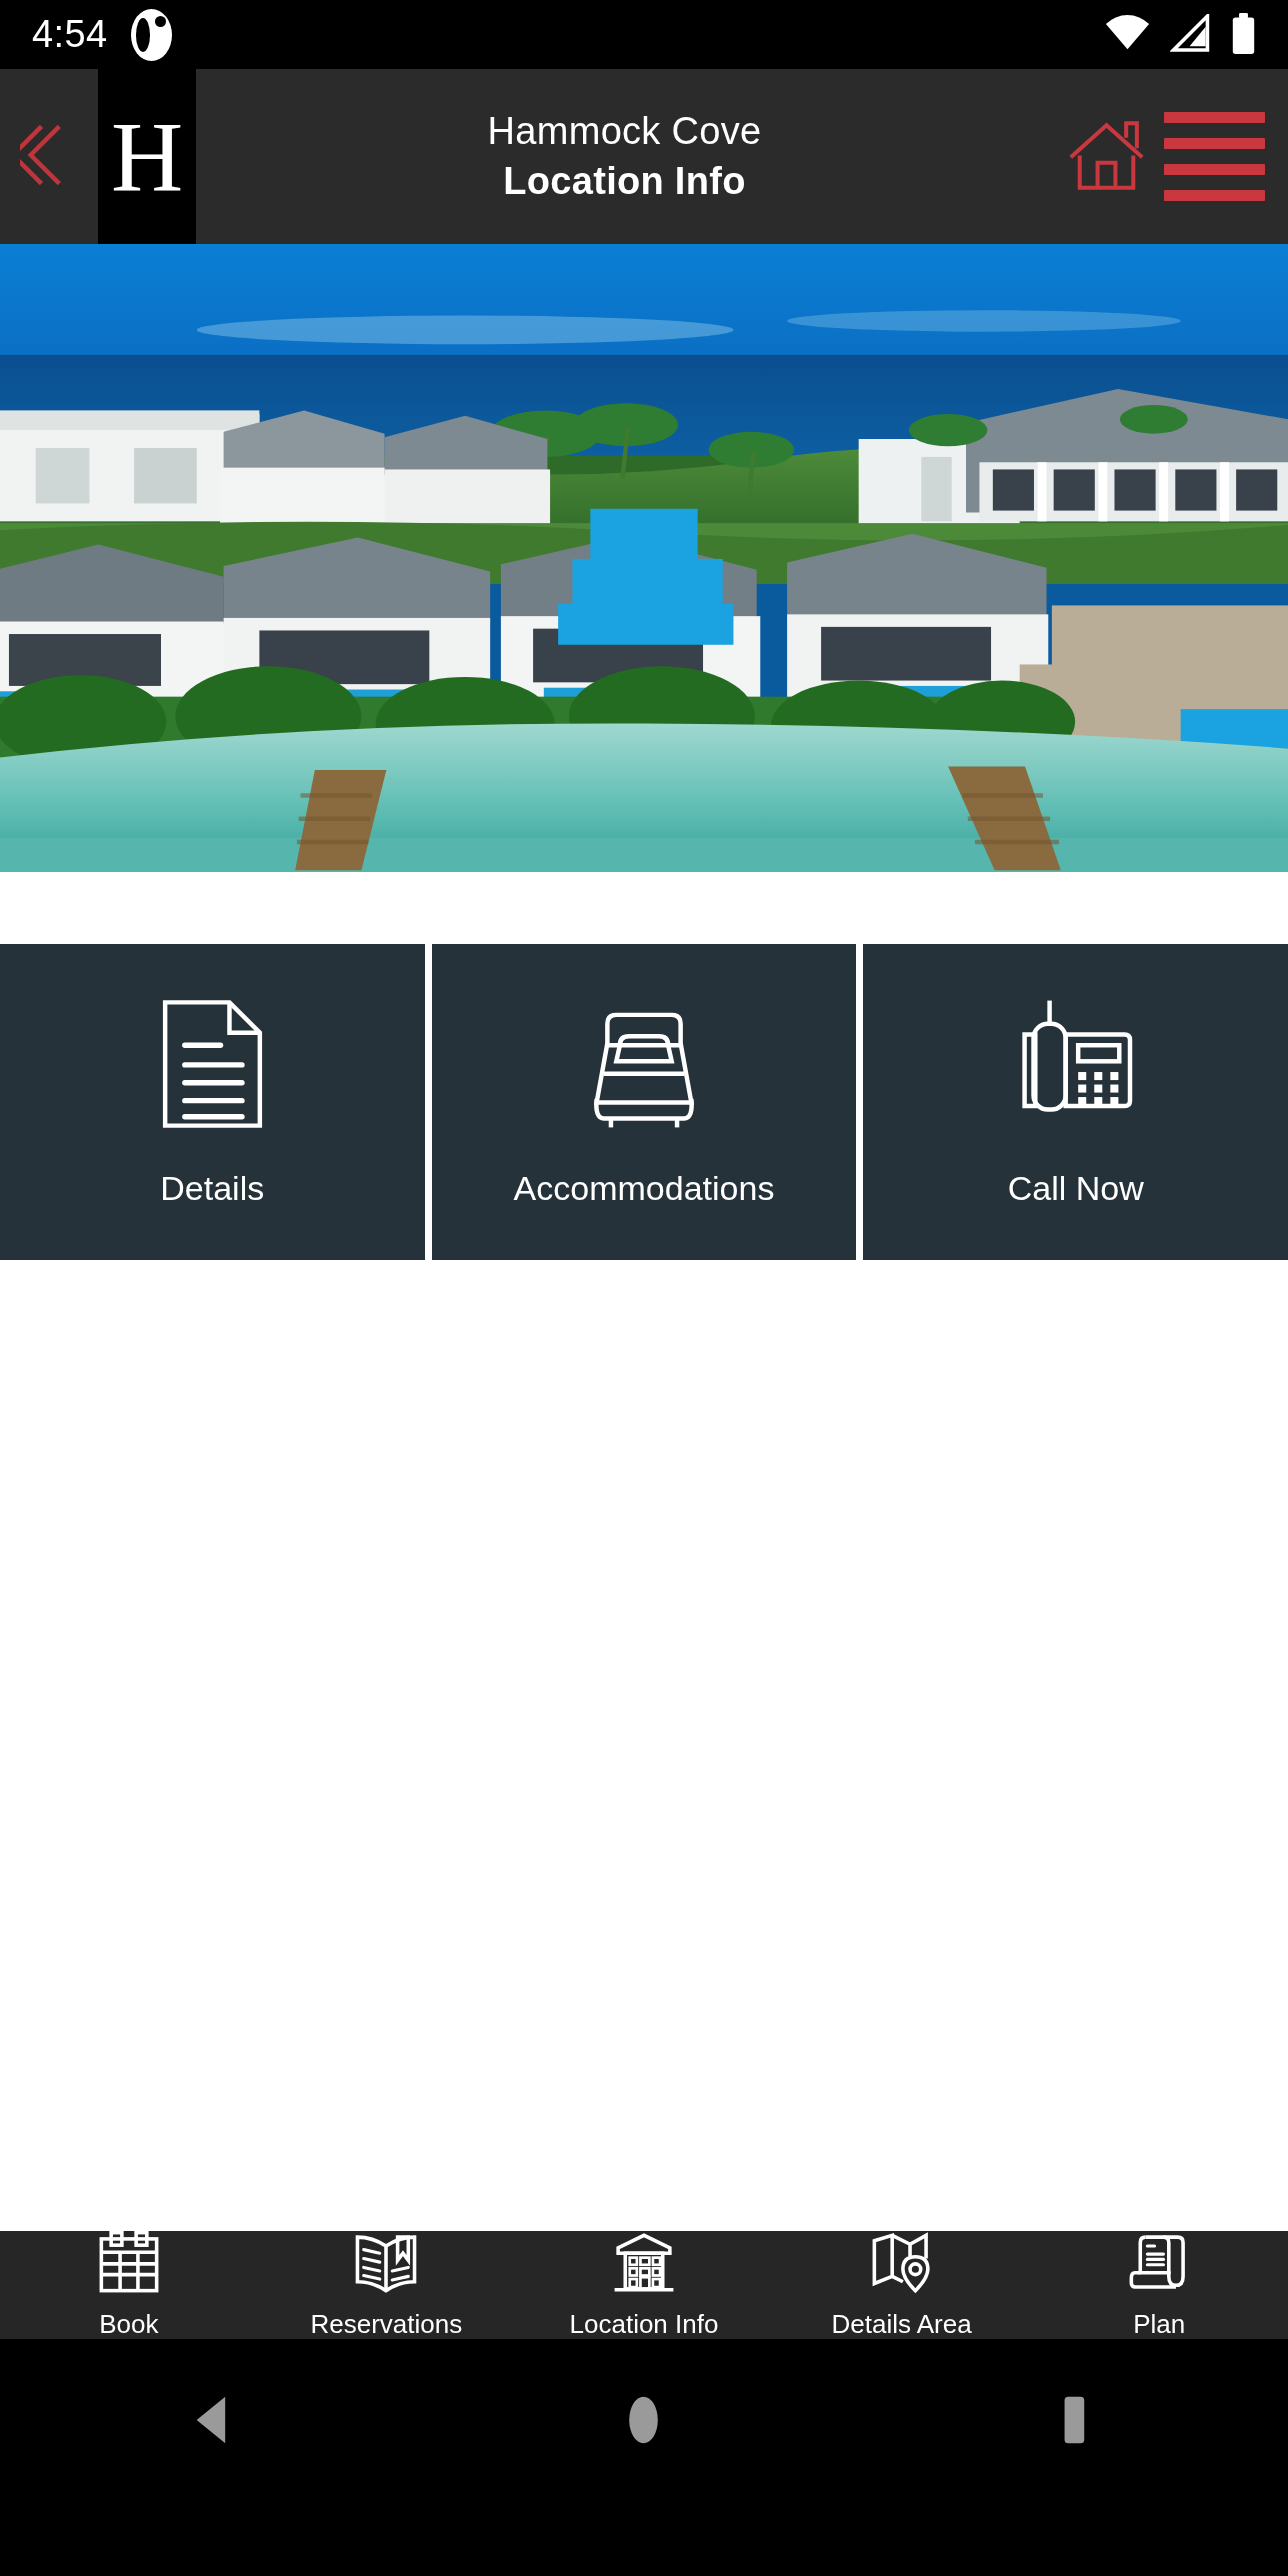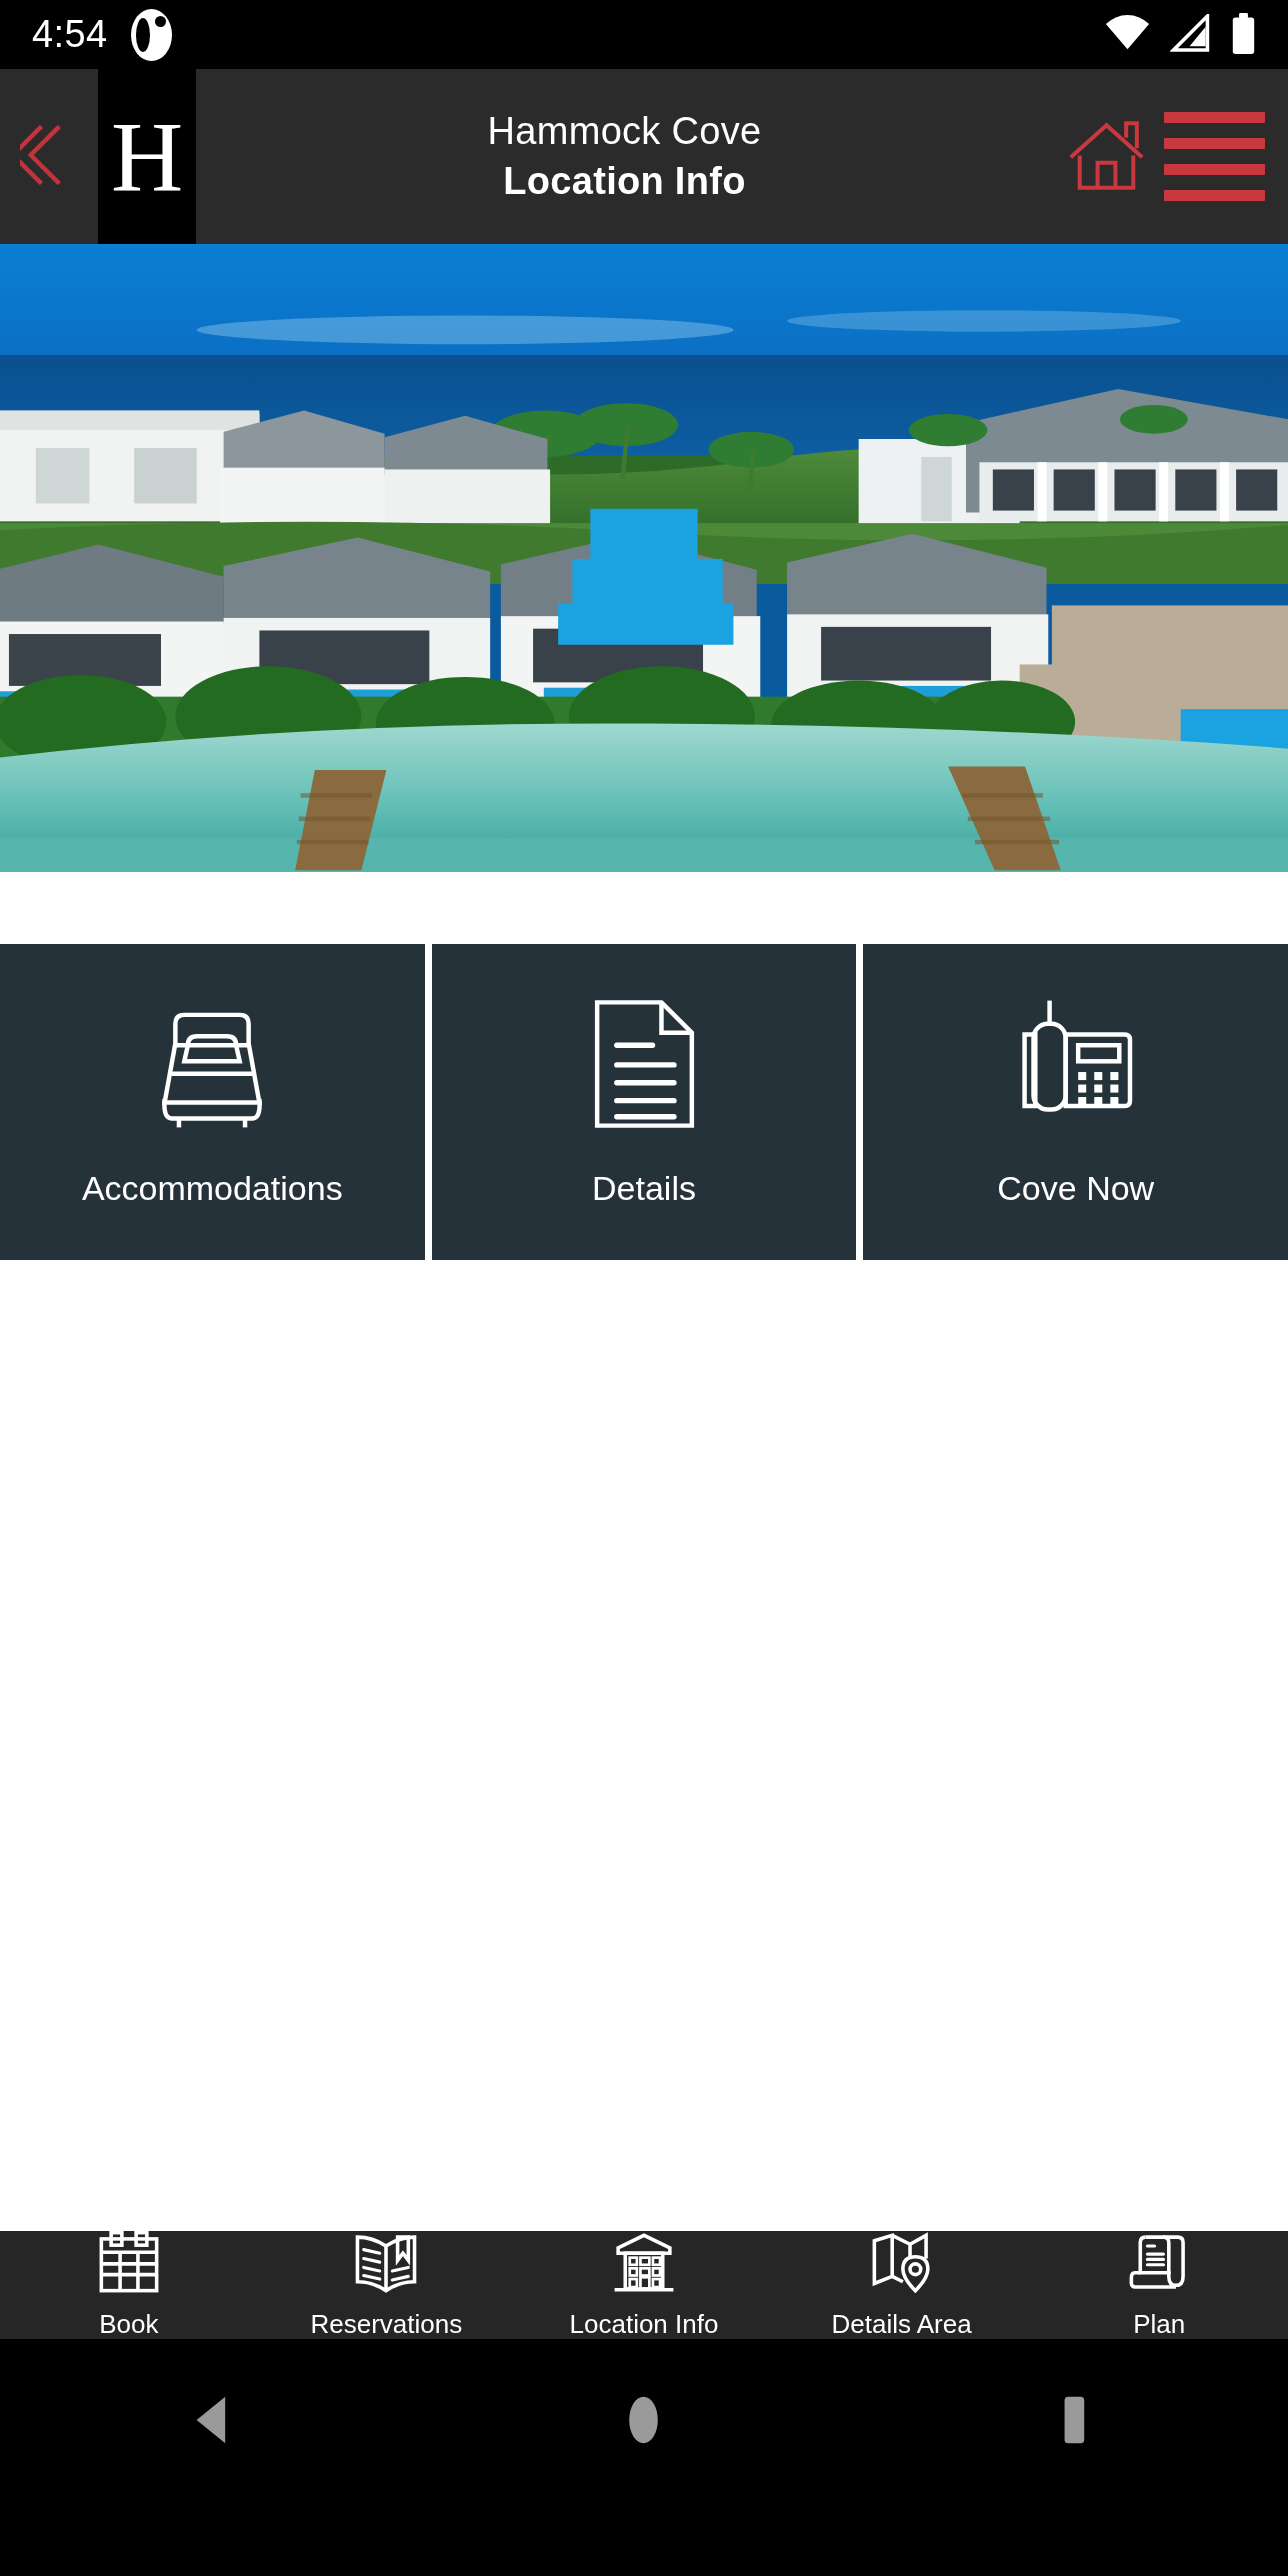--- a/index.html
+++ b/index.html
@@ -337,48 +337,48 @@
     </g>
   </svg>
 </div>
 
 <div class="gap"></div>
 
 <div class="tiles">
 
   <div class="tile">
     <div class="ic">
-      <svg width="134" height="134" viewBox="0 0 150 150">
-        <path d="M34 30 Q34 20 44 20 L106 20 Q116 20 116 30 L116 54 L34 54 Z" fill="none" stroke="#fff" stroke-width="5"></path>
-        <path d="M48 54 Q48 44 58 44 L92 44 Q102 44 102 54 L106 72 L44 72 Z" fill="none" stroke="#fff" stroke-width="5"></path>
-        <path d="M34 52 L22 118 L128 118 L116 52" fill="none" stroke="#fff" stroke-width="5"></path>
-        <line x1="30" y1="86" x2="120" y2="86" stroke="#fff" stroke-width="5"></line>
-        <path d="M22 114 Q20 136 30 136 L120 136 Q130 136 128 114" fill="none" stroke="#fff" stroke-width="5"></path>
-        <line x1="38" y1="136" x2="38" y2="146" stroke="#fff" stroke-width="5"></line>
-        <line x1="112" y1="136" x2="112" y2="146" stroke="#fff" stroke-width="5"></line>
-      </svg>
-    </div>
-    <div class="lbl">Accommodations</div>
-  </div>
-
-  <div class="tile">
-    <div class="ic">
       <svg width="113" height="134" viewBox="0 0 126 150">
         <path d="M10 6 L82 6 L116 40 L116 144 L10 144 Z" fill="none" stroke="#fff" stroke-width="5"></path>
         <path d="M82 6 L82 40 L116 40" fill="none" stroke="#fff" stroke-width="5"></path>
         <g stroke="#fff" stroke-width="6" stroke-linecap="round">
           <line x1="32" y1="54" x2="72" y2="54"></line>
           <line x1="32" y1="76" x2="96" y2="76"></line>
           <line x1="32" y1="96" x2="96" y2="96"></line>
           <line x1="32" y1="116" x2="96" y2="116"></line>
           <line x1="32" y1="134" x2="96" y2="134"></line>
         </g>
       </svg>
     </div>
     <div class="lbl">Details</div>
+  </div>
+
+  <div class="tile">
+    <div class="ic">
+      <svg width="134" height="134" viewBox="0 0 150 150">
+        <path d="M34 30 Q34 20 44 20 L106 20 Q116 20 116 30 L116 54 L34 54 Z" fill="none" stroke="#fff" stroke-width="5"></path>
+        <path d="M48 54 Q48 44 58 44 L92 44 Q102 44 102 54 L106 72 L44 72 Z" fill="none" stroke="#fff" stroke-width="5"></path>
+        <path d="M34 52 L22 118 L128 118 L116 52" fill="none" stroke="#fff" stroke-width="5"></path>
+        <line x1="30" y1="86" x2="120" y2="86" stroke="#fff" stroke-width="5"></line>
+        <path d="M22 114 Q20 136 30 136 L120 136 Q130 136 128 114" fill="none" stroke="#fff" stroke-width="5"></path>
+        <line x1="38" y1="136" x2="38" y2="146" stroke="#fff" stroke-width="5"></line>
+        <line x1="112" y1="136" x2="112" y2="146" stroke="#fff" stroke-width="5"></line>
+      </svg>
+    </div>
+    <div class="lbl">Accommodations</div>
   </div>
 
   <div class="tile">
     <div class="ic">
       <svg width="127" height="134" viewBox="0 0 142 150">
         <line x1="42" y1="4" x2="42" y2="32" stroke="#fff" stroke-width="5"></line>
         <path d="M14 42 L26 42 L26 122 L14 122 Z" fill="none" stroke="#fff" stroke-width="5"></path>
         <rect x="24" y="30" width="36" height="96" rx="16" fill="none" stroke="#fff" stroke-width="5"></rect>
         <path d="M60 42 L126 42 Q132 42 132 48 L132 116 Q132 122 126 122 L60 122 Z" fill="none" stroke="#fff" stroke-width="5"></path>
         <rect x="74" y="54" width="46" height="18" fill="none" stroke="#fff" stroke-width="5"></rect>
@@ -388,21 +388,21 @@
             <rect x="110" y="84" width="9" height="9"></rect>
           <rect x="74" y="98" width="9" height="9"></rect>
             <rect x="92" y="98" width="9" height="9"></rect>
             <rect x="110" y="98" width="9" height="9"></rect>
           <rect x="74" y="112" width="9" height="9"></rect>
             <rect x="92" y="112" width="9" height="9"></rect>
             <rect x="110" y="112" width="9" height="9"></rect>
         </g>
       </svg>
     </div>
-    <div class="lbl">Cove Now</div>
+    <div class="lbl">Call Now</div>
   </div>
 </div>
 
 <div class="body-fill"></div>
 
 <div class="bottomnav">
 
   <div class="nav-item">
     <span>
       <svg width="66" height="66" viewBox="0 0 74 74">

